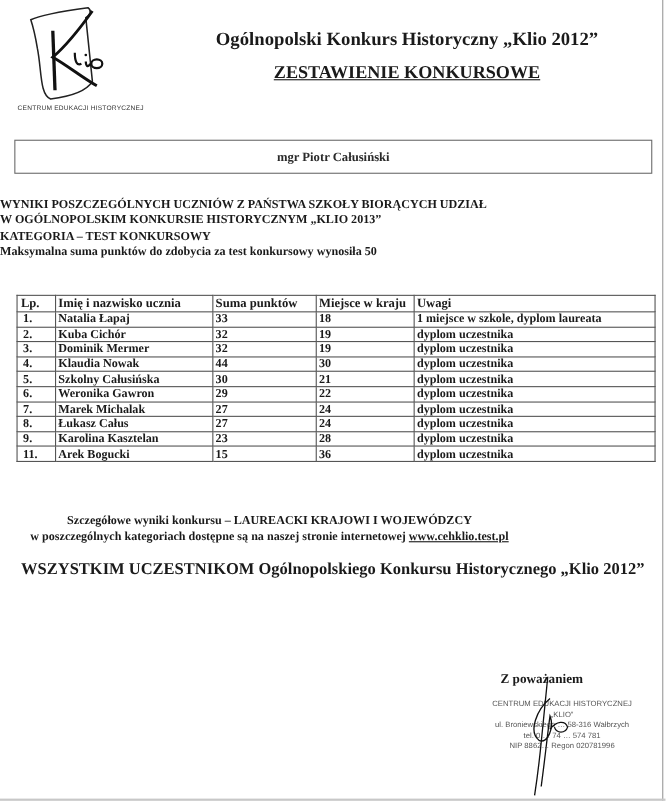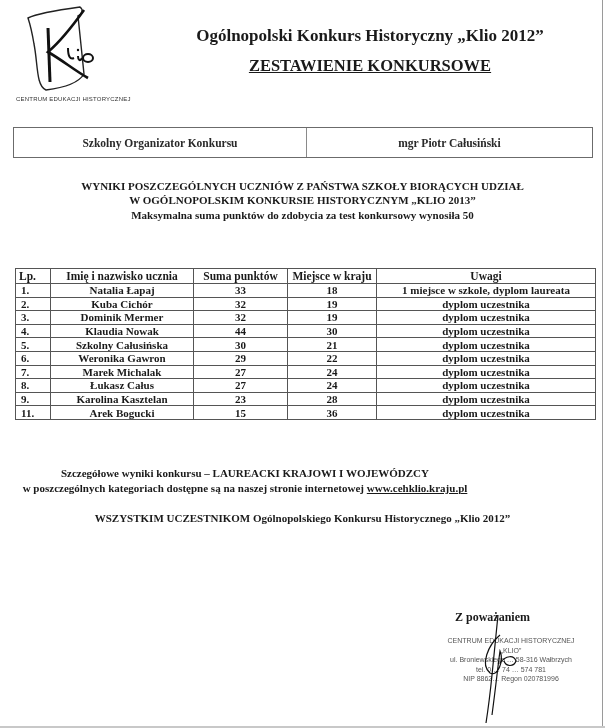--- a/index.html
+++ b/index.html
@@ -82,42 +82,42 @@
       font-weight: bold;
       color: #2a2a2a;
     }
     .organizer-cell.left { width: 292px; border-right: 1px solid #8a8a8a; }
     .organizer-cell.right { flex: 1; }
     
     .results-heading {
       position: absolute;
       left: 0; top: 179px;
       width: 605px;
-      text-align: center;
+      text-align: left;
       font-size: 11px;
       font-weight: bold;
       line-height: 14.3px;
     }
     .results-heading div { white-space: nowrap; }
     
     .results-table {
       position: absolute;
       left: 15px; top: 268px;
       width: 580px;
       border-collapse: collapse;
       font-size: 11px;
       font-weight: bold;
       table-layout: fixed;
     }
     .results-table th, .results-table td {
       border: 1px solid #555;
       padding: 0 2px;
       height: 12.6px;
       line-height: 12px;
-      text-align: center;
+      text-align: left;
       white-space: nowrap;
       overflow: hidden;
     }
     .results-table th {
       font-size: 11.5px;
       height: 14px;
       margin-top: 41px;
     }
     .results-table td.lp { text-align: left; padding-left: 5px; }
     .results-table th.lp { text-align: left; padding-left: 3px; }
@@ -134,21 +134,21 @@
     }
     .details-note a {
       color: #1a1a1a;
       text-decoration: underline;
     }
     .congrats {
       position: absolute;
       left: 0; top: 511px;
       width: 605px;
       text-align: center;
-      font-size: 11px;
+      font-size: 15px;
       font-weight: bold;
       line-height: 15px;
     }
     
     .regards {
       position: absolute;
       left: 455px; top: 610px;
       font-size: 12px;
       font-weight: bold;
       white-space: nowrap;
@@ -185,27 +185,27 @@
     <path d="M56 52 C56 56, 58 58, 60 54" stroke="#111" stroke-width="2" fill="none"></path>
     <ellipse cx="66" cy="54" rx="5" ry="4" stroke="#111" stroke-width="2" fill="none"></ellipse>
   </svg>
   <div class="logo-caption">CENTRUM EDUKACJI HISTORYCZNEJ</div>
 </div>
 
 <div class="header-title">Ogólnopolski Konkurs Historyczny „Klio 2012”</div>
 <div class="header-subtitle">ZESTAWIENIE KONKURSOWE</div>
 
 <div class="organizer-box">
-  <div class="organizer-cell left">Szkolny Organizator Konkursu</div>
   <div class="organizer-cell right">mgr Piotr Całusiński</div>
 </div>
 
 <div class="results-heading">
   <div>WYNIKI POSZCZEGÓLNYCH UCZNIÓW Z PAŃSTWA SZKOŁY BIORĄCYCH UDZIAŁ</div>
   <div>W OGÓLNOPOLSKIM KONKURSIE HISTORYCZNYM „KLIO 2013”</div>
+  <div>KATEGORIA – TEST KONKURSOWY</div>
   <div>Maksymalna suma punktów do zdobycia za test konkursowy wynosiła 50</div>
 </div>
 
 <table class="results-table">
   <colgroup>
     <col style="width:35px">
     <col style="width:143px">
     <col style="width:94px">
     <col style="width:89px">
     <col style="width:219px">
@@ -288,21 +288,21 @@
       <td>Arek Bogucki</td>
       <td>15</td>
       <td>36</td>
       <td>dyplom uczestnika</td>
     </tr>
   </tbody>
 </table>
 
 <div class="details-note">
   <div>Szczegółowe wyniki konkursu – LAUREACKI KRAJOWI I WOJEWÓDZCY</div>
-  <div><span>w poszczególnych kategoriach dostępne są na naszej stronie internetowej </span><a>www.cehklio.kraju.pl</a></div>
+  <div><span>w poszczególnych kategoriach dostępne są na naszej stronie internetowej </span><a>www.cehklio.test.pl</a></div>
 </div>
 
 <div class="congrats">
   <div>WSZYSTKIM UCZESTNIKOM Ogólnopolskiego Konkursu Historycznego „Klio 2012”</div>
 </div>
 
 <div class="regards">Z poważaniem</div>
 <div class="stamp">
   <div>CENTRUM EDUKACJI HISTORYCZNEJ</div>
   <div>„KLIO”</div>

